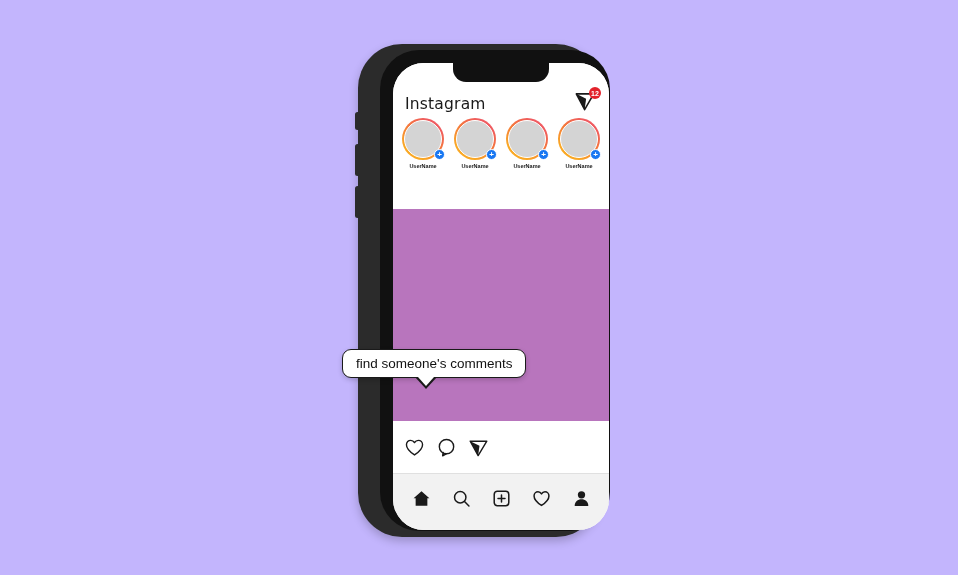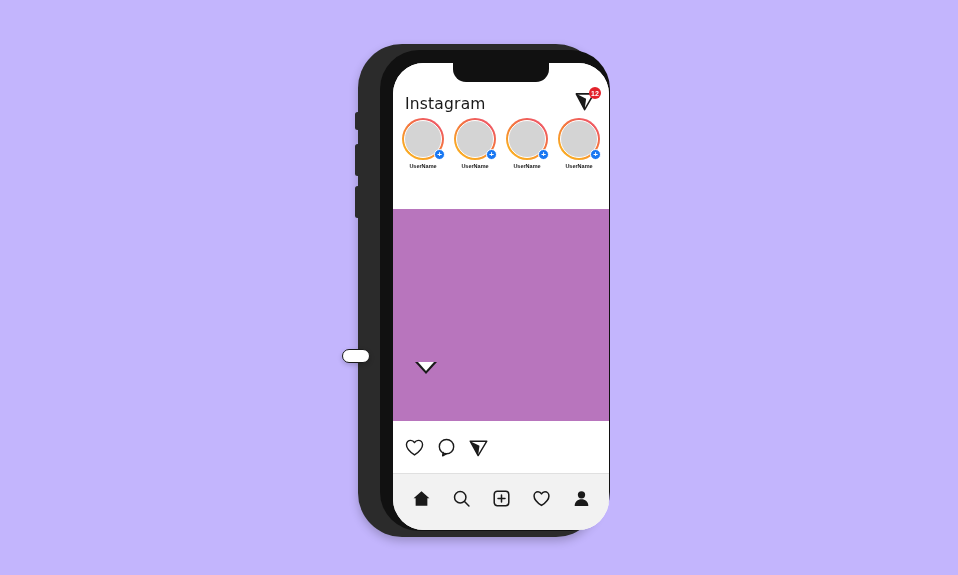--- a/index.html
+++ b/index.html
@@ -287,15 +287,16 @@
           <path d="M3.4 21.4 C3.4 15.9 7.3 13.0 12 13.0 C16.7 13.0 20.6 15.9 20.6 21.4 Z" fill="#1a1a1a"></path>
         </svg>
 
       </div>
 
     </div>
   </div>
 </div>
 
 <div id="tooltip">
+  <span>find someone's comments</span>
   <div id="tooltip-arrow-outer"></div>
   <div id="tooltip-arrow-inner"></div>
 </div>
 
 </body></html>

